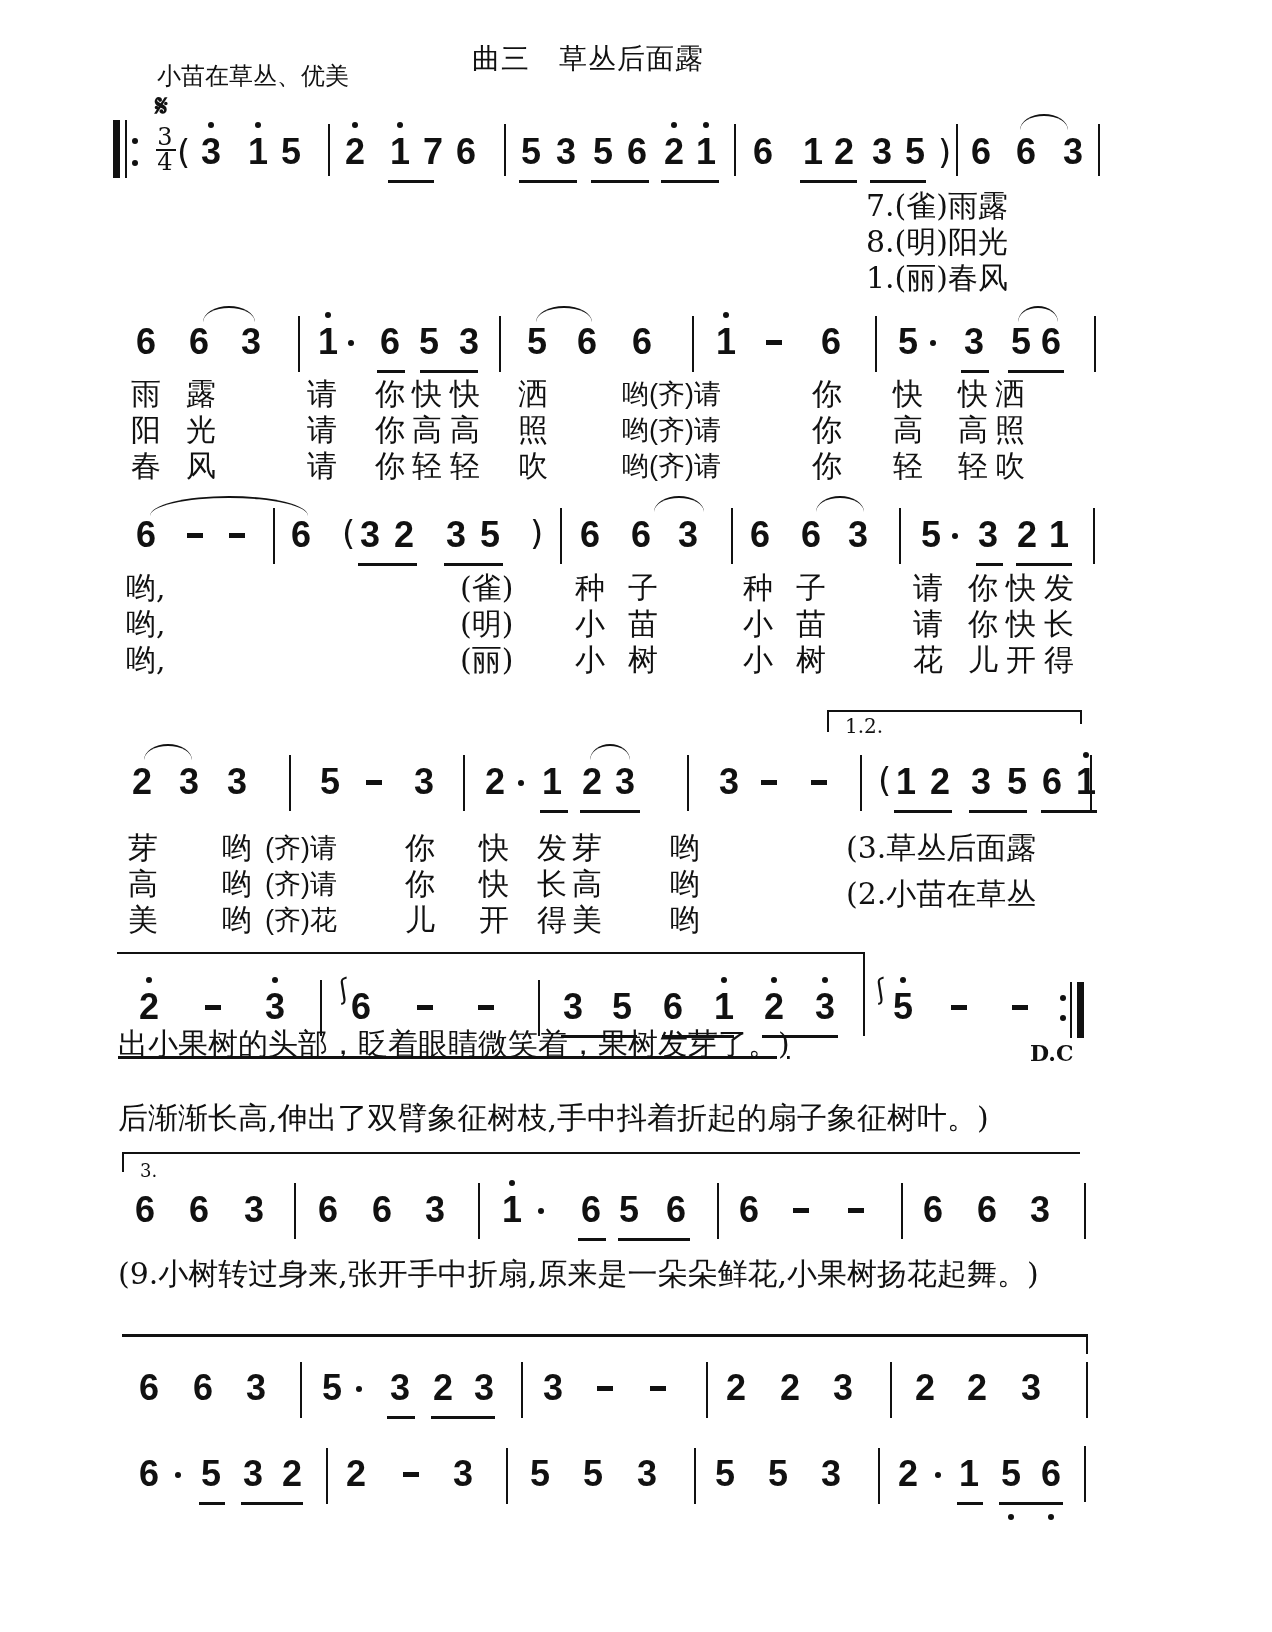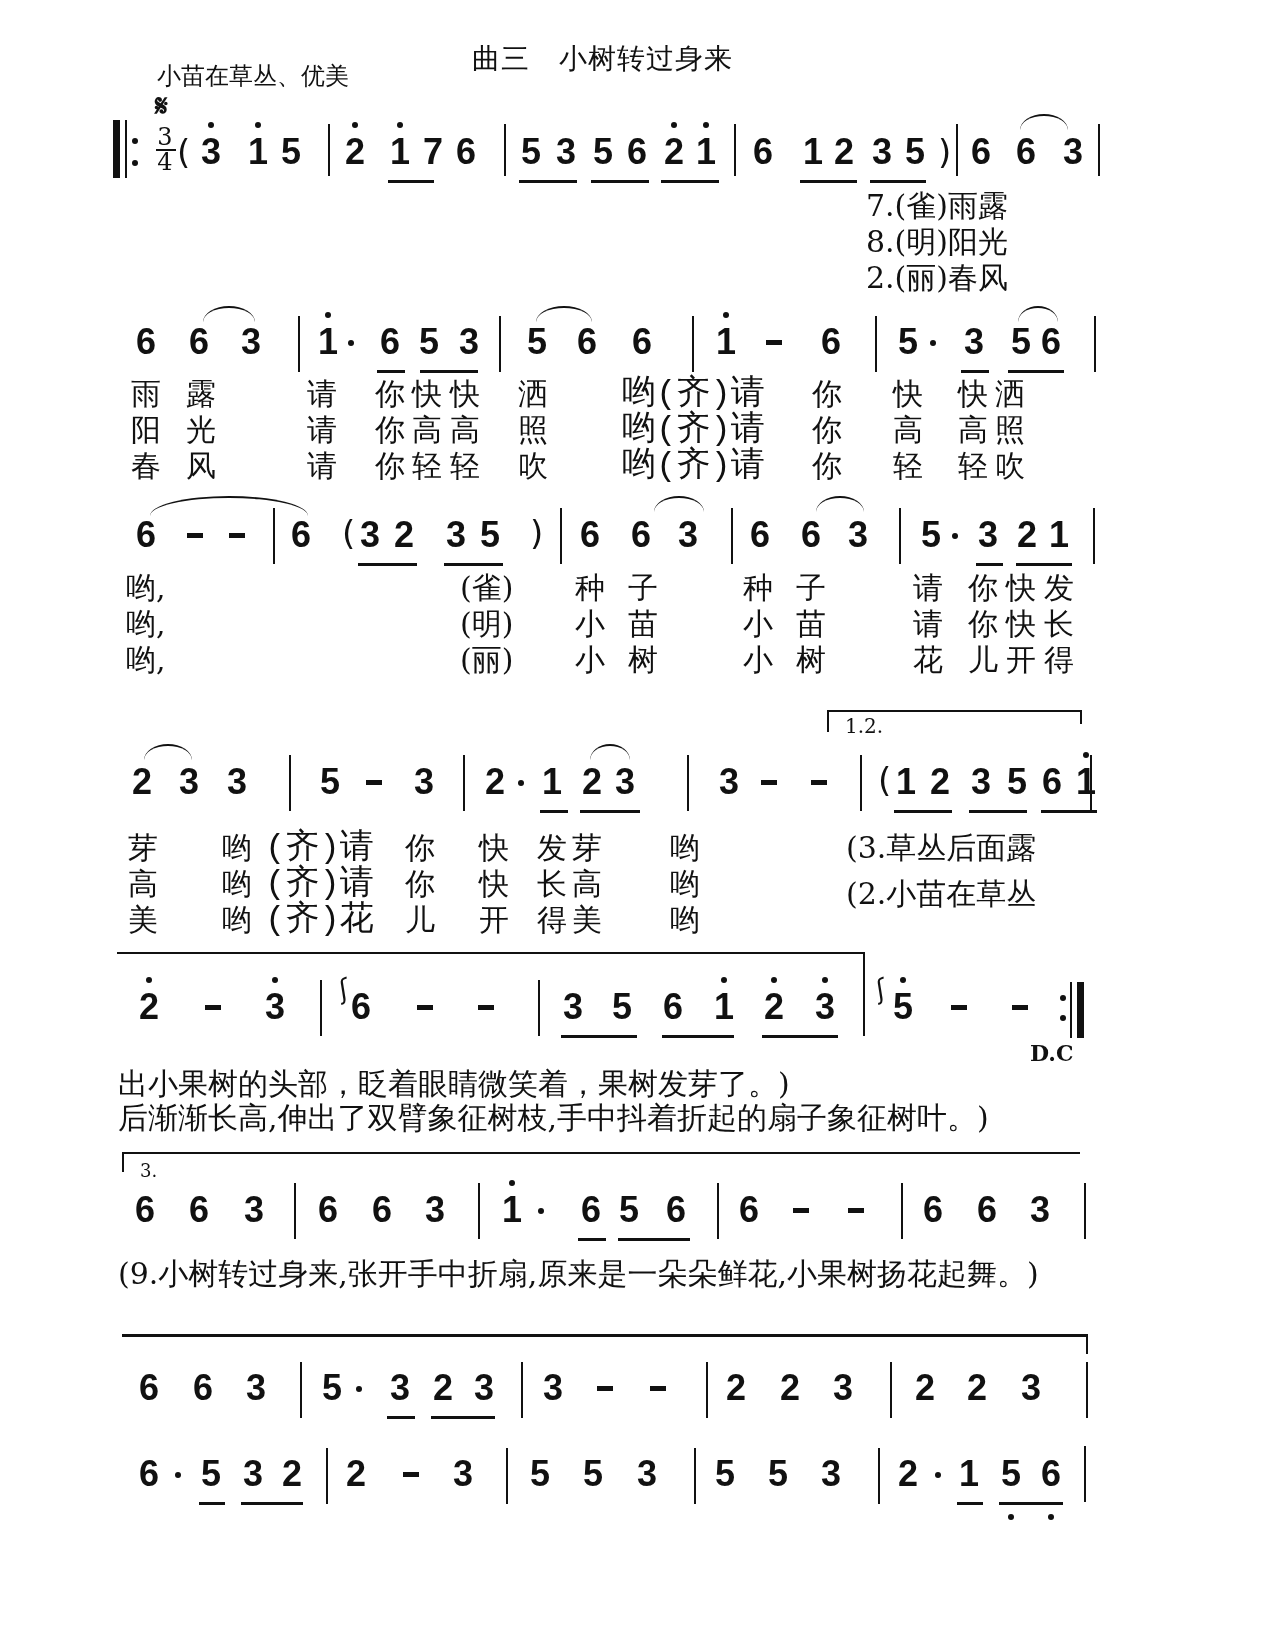--- a/index.html
+++ b/index.html
@@ -16,32 +16,32 @@
   .note .lo { position:absolute; left:50%; bottom:-18px; width:6px; height:6px; margin-left:-3px;
               background:#111; border-radius:50%; }
   .dash { position:absolute; width:16px; height:5px; background:#111; }
   .dot  { position:absolute; width:6px; height:6px; background:#111; border-radius:50%; }
   .bar  { position:absolute; width:2px; background:#111; }
   .bar-thick { position:absolute; width:7px; background:#111; }
   .uline { position:absolute; height:3px; background:#111; }
   .slur { position:absolute; border-top:2.5px solid #111; border-radius:50% 50% 0 0 / 100% 100% 0 0; height:14px; }
   .paren { position:absolute; font-size:34px; font-family:"DejaVu Sans", sans-serif; line-height:40px; }
   .lyric { position:absolute; font-size:30px; font-family:"DejaVu Serif", serif; line-height:36px; white-space:pre; }
-  .lyric-sans { position:absolute; font-size:34px; font-family:Liberation Mono, monospace; line-height:36px; white-space:pre; }
+  .lyric-sans { position:absolute; font-size:27px; font-family:Liberation Sans, sans-serif; line-height:36px; white-space:pre; }
   .hline { position:absolute; height:2px; background:#111; }
   .vline { position:absolute; width:2px; background:#111; }
   .small { font-size:20px; font-family:"DejaVu Serif", serif; }
   .ts { position:absolute; font-family:"DejaVu Serif", serif; font-size:24px; line-height:22px; text-align:center; width:20px; }
   .rep-dot { position:absolute; width:6px; height:6px; background:#111; border-radius:50%; }
   .breath { position:absolute; font-size:26px; font-style:italic; transform:rotate(-20deg); }
 </style>
 </head>
 <body>
 
-<div class="abs title" style="left:472px;top:40px;">曲三　小树转过身来</div>
+<div class="abs title" style="left:472px;top:40px;">曲三　草丛后面露</div>
 <div class="abs tempo" style="left:157px;top:60px;">小苗在草丛、优美</div>
 <div class="abs segno" style="left:155px;top:88px;">𝄋</div>
 
 <div>
   <div class="bar-thick" style="left:113px;top:120px;height:58px;"></div>
   <div class="bar" style="left:125px;top:120px;height:58px;"></div>
   <div class="rep-dot" style="left:132px;top:138px;"></div>
   <div class="rep-dot" style="left:132px;top:160px;"></div>
   <div class="ts" style="left:155px;top:126px;">3</div>
   <div class="hline" style="left:156px;top:149px;width:20px;"></div>
@@ -77,21 +77,21 @@
   <div class="paren" style="left:938px;top:132px;">)</div>
   <div class="bar" style="left:956px;top:124px;height:52px;"></div>
   <div class="note" style="left:966px;top:132px;"><span>6</span></div>
   <div class="note" style="left:1011px;top:132px;"><span>6</span></div>
   <div class="note" style="left:1058px;top:132px;"><span>3</span></div>
   <div class="slur" style="left:1020px;top:114px;width:48px;"></div>
   <div class="bar" style="left:1098px;top:124px;height:52px;"></div>
 
   <div class="lyric" style="left:866px;top:188px;">7.(雀)雨露</div>
   <div class="lyric" style="left:866px;top:224px;">8.(明)阳光</div>
-  <div class="lyric" style="left:866px;top:260px;">2.(丽)春风</div>
+  <div class="lyric" style="left:866px;top:260px;">1.(丽)春风</div>
 </div>
 
 <div>
   <div class="note" style="left:131px;top:322px;"><span>6</span></div>
   <div class="note" style="left:184px;top:322px;"><span>6</span></div>
   <div class="note" style="left:236px;top:322px;"><span>3</span></div>
   <div class="slur" style="left:203px;top:306px;width:52px;"></div>
   <div class="bar" style="left:298px;top:316px;height:56px;"></div>
   <div class="note" style="left:313px;top:322px;"><span>1</span><i class="hi"></i></div>
   <div class="dot" style="left:348px;top:340px;"></div>
@@ -338,21 +338,21 @@
   <div class="breath" style="left:876px;top:974px;">ʃ</div>
   <div class="note" style="left:888px;top:987px;"><span>5</span><i class="hi"></i></div>
   <div class="dash" style="left:951px;top:1005px;"></div>
   <div class="dash" style="left:1012px;top:1005px;"></div>
   <div class="rep-dot" style="left:1060px;top:995px;"></div>
   <div class="rep-dot" style="left:1060px;top:1015px;"></div>
   <div class="bar" style="left:1070px;top:982px;height:56px;"></div>
   <div class="bar-thick" style="left:1077px;top:982px;height:56px;"></div>
   <div class="abs small" style="left:1030px;top:1040px;font-weight:bold;font-size:22px;">D.C</div>
 
-  <div class="lyric" style="left:118px;top:1066px;">出小果树的头部，眨着眼睛微笑着，果树发芽了。)</div>
+  <div class="lyric" style="left:118px;top:1026px;text-decoration:underline;">出小果树的头部，眨着眼睛微笑着，果树发芽了。)</div>
   <div class="lyric" style="left:118px;top:1100px;">后渐渐长高,伸出了双臂象征树枝,手中抖着折起的扇子象征树叶。)</div>
 </div>
 
 <div>
   <div class="hline" style="left:122px;top:1152px;width:958px;"></div>
   <div class="vline" style="left:122px;top:1152px;height:20px;"></div>
   <div class="abs small" style="left:140px;top:1160px;font-size:18px;">3.</div>
 
   <div class="note" style="left:130px;top:1190px;"><span>6</span></div>
   <div class="note" style="left:184px;top:1190px;"><span>6</span></div>

